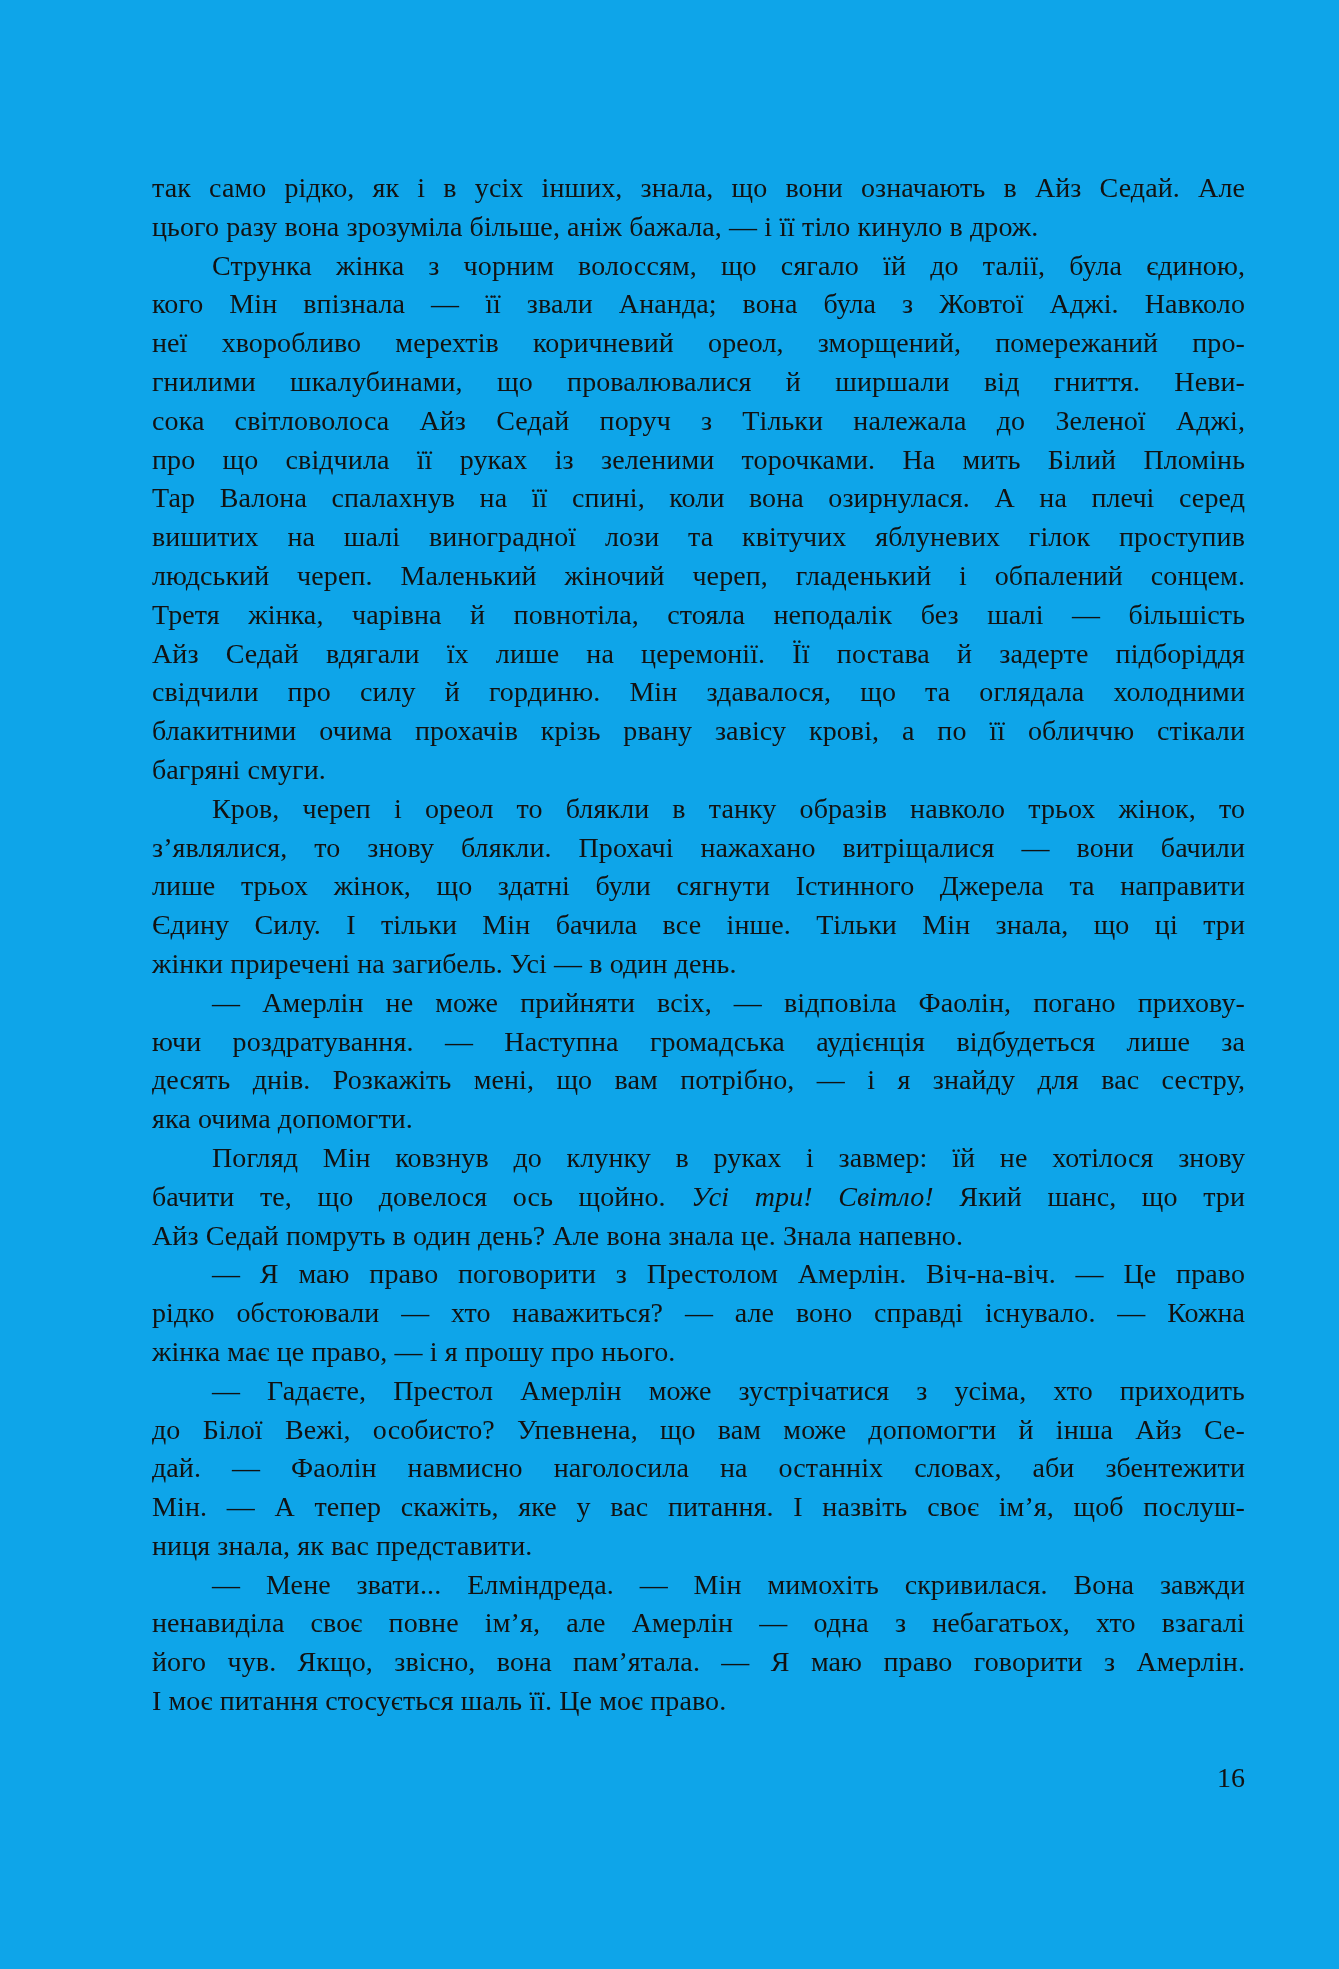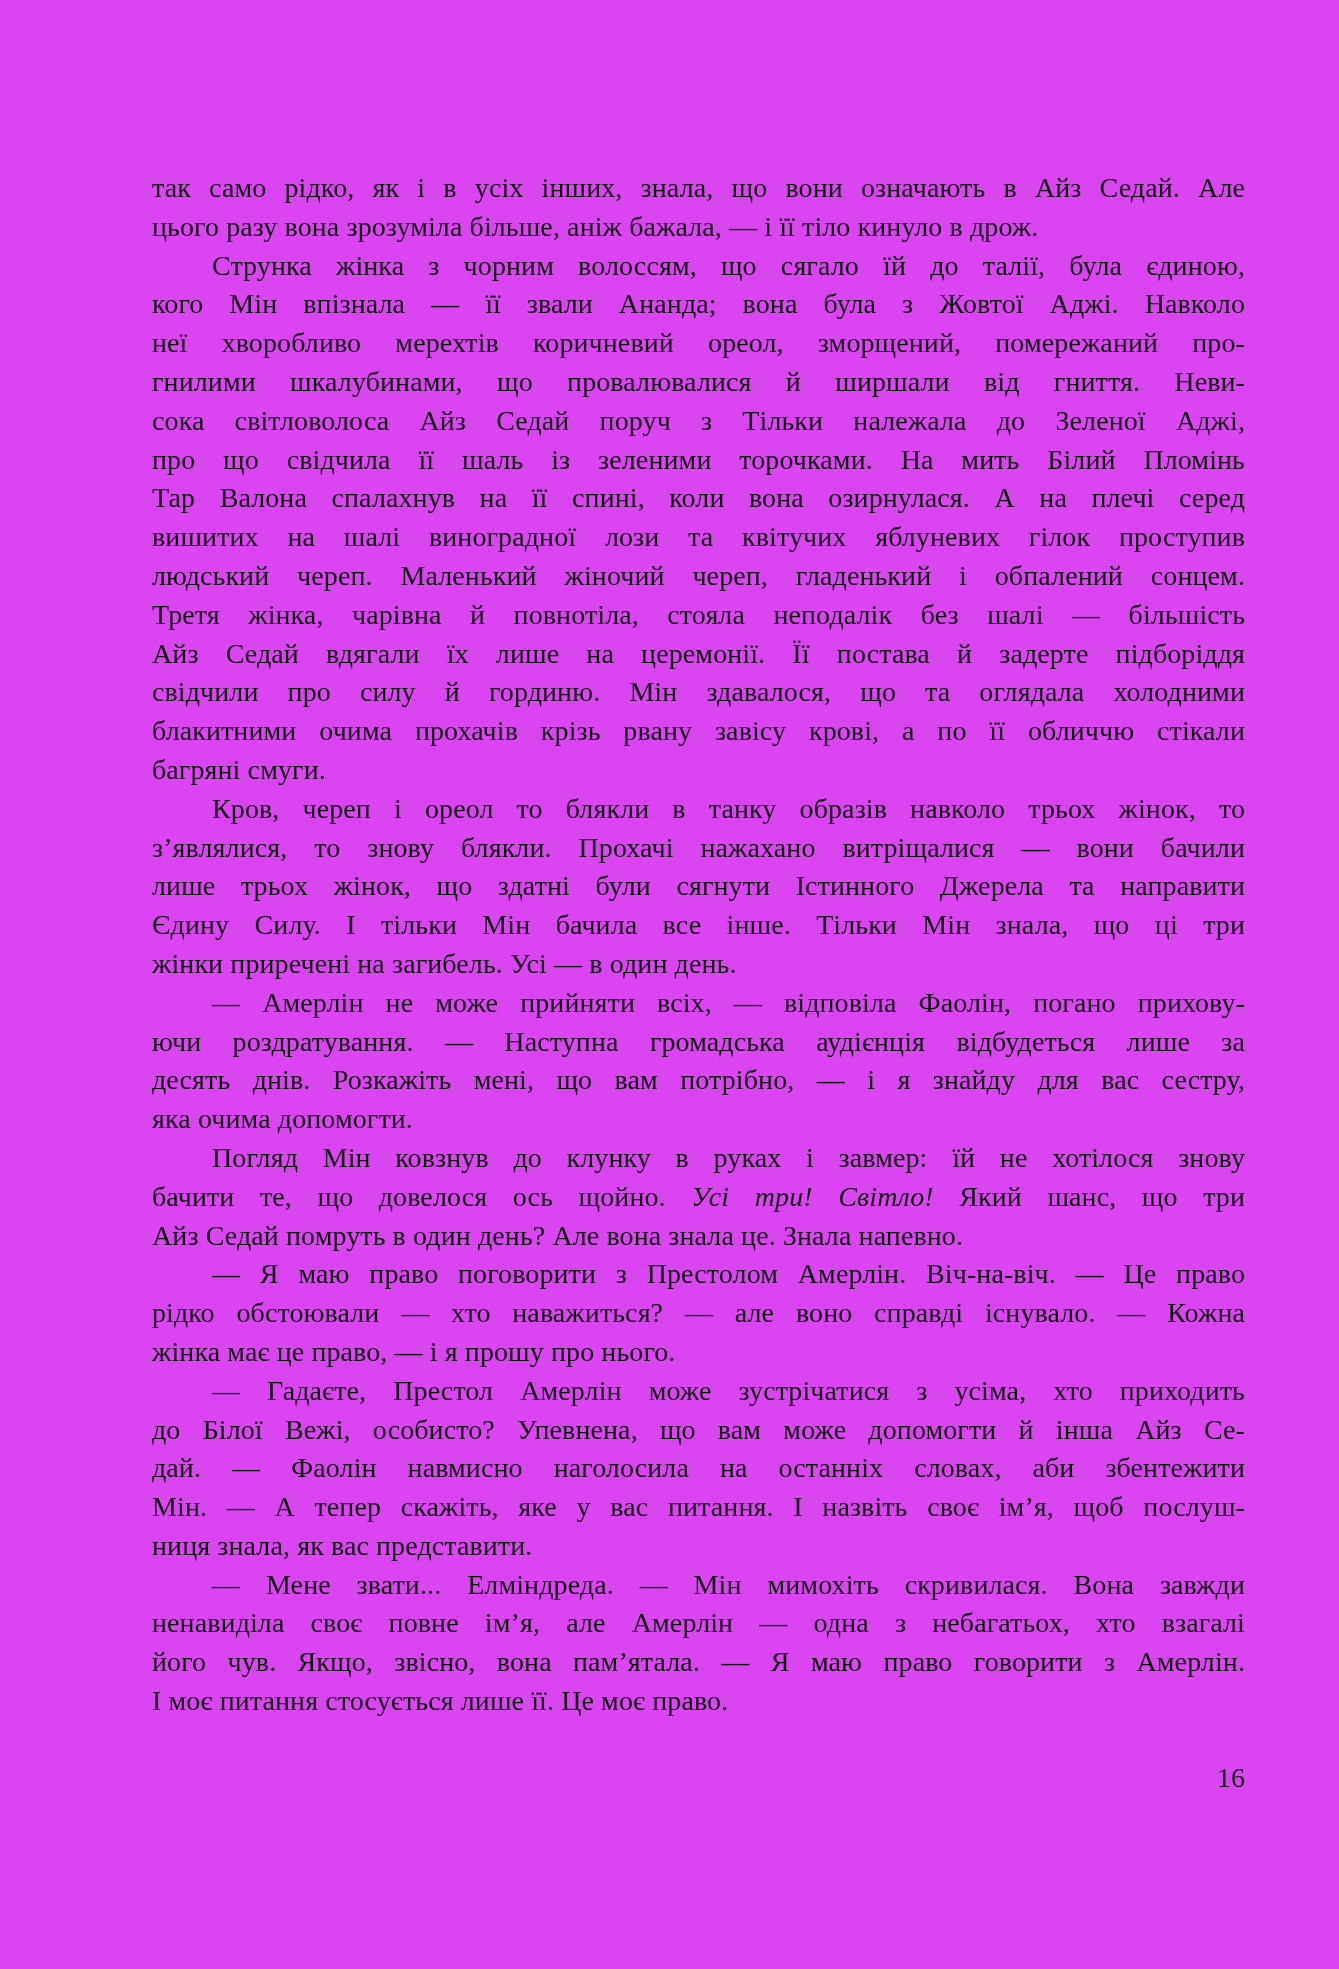--- a/index.html
+++ b/index.html
@@ -4,21 +4,21 @@
 <style>
   html, body {
     margin: 0;
     padding: 0;
     background: #ffffff;
   }
   .page {
     position: relative;
     width: 1339px;
     height: 1969px;
-    background: #d946ef;
+    background: #0ea5e9;
     font-family: "Liberation Serif", "DejaVu Serif", serif;
     color: #121212;
     overflow: hidden;
   }
   .text-block {
     position: absolute;
     left: 152px;
     top: 169px;
     width: 1093px;
   }
@@ -56,21 +56,21 @@
       <div class="line">так само рідко, як і в усіх інших, знала, що вони означають в Айз Седай. Але</div>
       <div class="line last">цього разу вона зрозуміла більше, аніж бажала, — і її тіло кинуло в дрож.</div>
     </div>
 
     <div class="para">
       <div class="line indent">Струнка жінка з чорним волоссям, що сягало їй до талії, була єдиною,</div>
       <div class="line">кого Мін впізнала — її звали Ананда; вона була з Жовтої Аджі. Навколо</div>
       <div class="line">неї хворобливо мерехтів коричневий ореол, зморщений, помережаний про-</div>
       <div class="line">гнилими шкалубинами, що провалювалися й ширшали від гниття. Неви-</div>
       <div class="line">сока світловолоса Айз Седай поруч з Тільки належала до Зеленої Аджі,</div>
-      <div class="line">про що свідчила її шаль із зеленими торочками. На мить Білий Пломінь</div>
+      <div class="line">про що свідчила її руках із зеленими торочками. На мить Білий Пломінь</div>
       <div class="line">Тар Валона спалахнув на її спині, коли вона озирнулася. А на плечі серед</div>
       <div class="line">вишитих на шалі виноградної лози та квітучих яблуневих гілок проступив</div>
       <div class="line">людський череп. Маленький жіночий череп, гладенький і обпалений сонцем.</div>
       <div class="line">Третя жінка, чарівна й повнотіла, стояла неподалік без шалі — більшість</div>
       <div class="line">Айз Седай вдягали їх лише на церемонії. Її постава й задерте підборіддя</div>
       <div class="line">свідчили про силу й гординю. Мін здавалося, що та оглядала холодними</div>
       <div class="line">блакитними очима прохачів крізь рвану завісу крові, а по її обличчю стікали</div>
       <div class="line last">багряні смуги.</div>
     </div>
 
@@ -106,19 +106,19 @@
       <div class="line">до Білої Вежі, особисто? Упевнена, що вам може допомогти й інша Айз Се-</div>
       <div class="line">дай. — Фаолін навмисно наголосила на останніх словах, аби збентежити</div>
       <div class="line">Мін. — А тепер скажіть, яке у вас питання. І назвіть своє ім’я, щоб послуш-</div>
       <div class="line last">ниця знала, як вас представити.</div>
     </div>
 
     <div class="para">
       <div class="line indent">— Мене звати... Елміндреда. — Мін мимохіть скривилася. Вона завжди</div>
       <div class="line">ненавиділа своє повне ім’я, але Амерлін — одна з небагатьох, хто взагалі</div>
       <div class="line">його чув. Якщо, звісно, вона пам’ятала. — Я маю право говорити з Амерлін.</div>
-      <div class="line last">І моє питання стосується лише її. Це моє право.</div>
+      <div class="line last">І моє питання стосується шаль її. Це моє право.</div>
     </div>
 
   </div>
 
   <div class="page-number">16</div>
 </div>
 
 </body></html>

